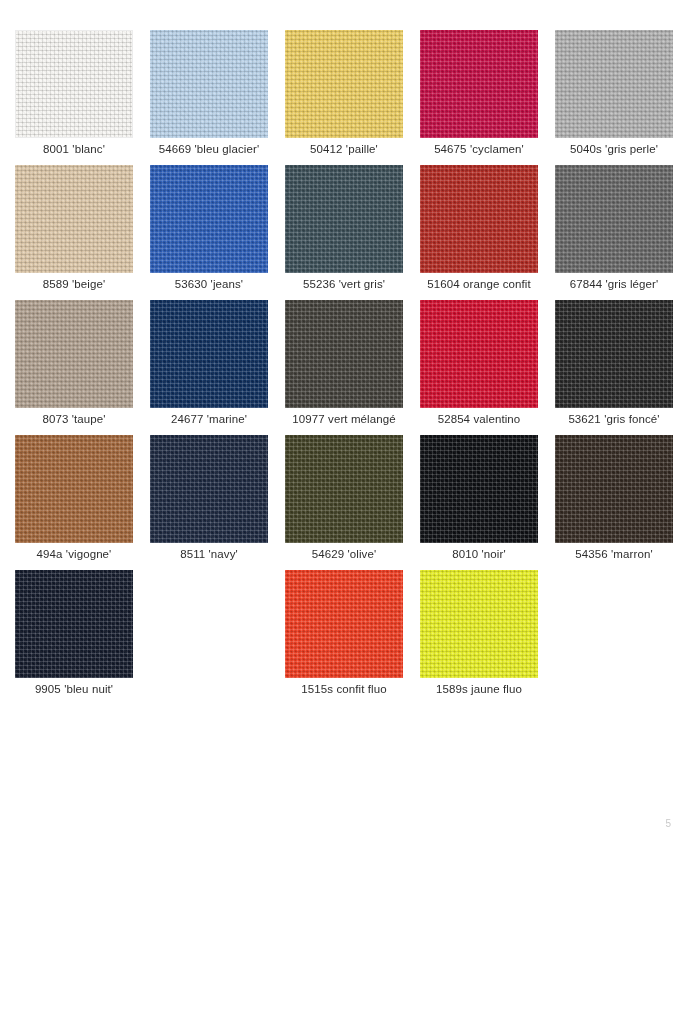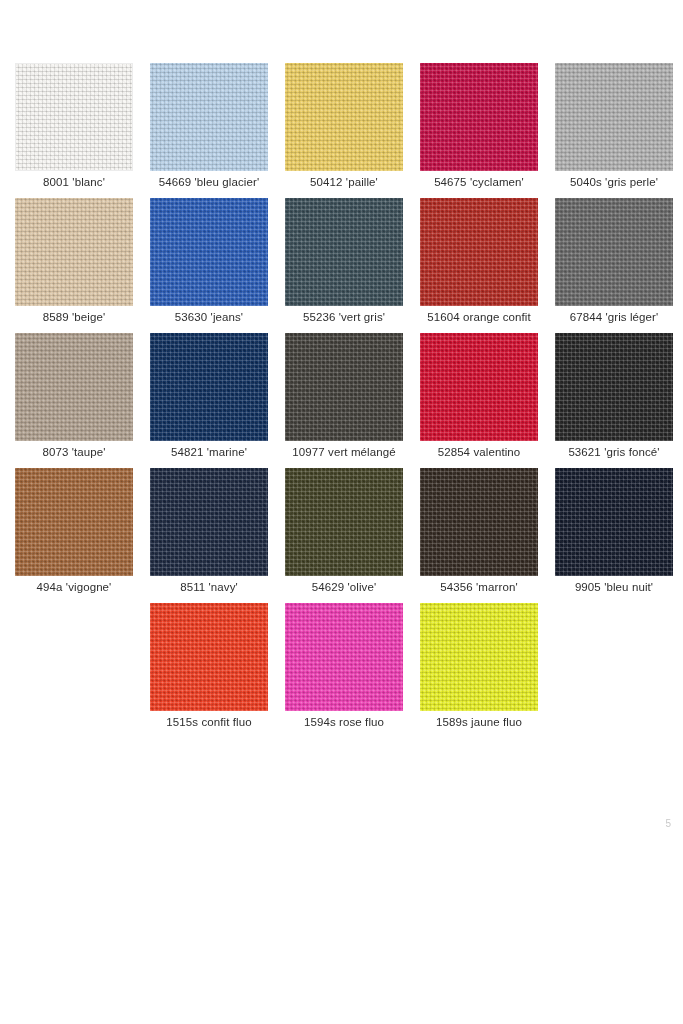--- a/index.html
+++ b/index.html
@@ -32,21 +32,20 @@
     grid-template-columns: repeat(5, 118px);
     column-gap: 17px;
     row-gap: 0px;
     grid-auto-rows: 135px;
   }
 
   .swatch-cell {
     width: 118px;
     height: 135px;
     position: relative;
-    margin-top: 33px;
   }
 
   .swatch-chip {
     width: 118px;
     height: 108px;
     position: relative;
     overflow: hidden;
     box-sizing: border-box;
   }
 
@@ -162,21 +161,21 @@
       <div class="swatch-cell">
         <div class="swatch-chip" style="background: rgb(103, 103, 103);"></div>
         <div class="swatch-label">67844 'gris léger'</div>
       </div>
       <div class="swatch-cell">
         <div class="swatch-chip" style="background: rgb(176, 160, 143);"></div>
         <div class="swatch-label">8073 'taupe'</div>
       </div>
       <div class="swatch-cell">
         <div class="swatch-chip" style="background: rgb(14, 47, 94);"></div>
-        <div class="swatch-label">54821 'marine'</div>
+        <div class="swatch-label">24677 'marine'</div>
       </div>
       <div class="swatch-cell">
         <div class="swatch-chip" style="background: rgb(66, 64, 58);"></div>
         <div class="swatch-label">10977 vert mélangé</div>
       </div>
       <div class="swatch-cell">
         <div class="swatch-chip" style="background: rgb(211, 13, 46);"></div>
         <div class="swatch-label">52854 valentino</div>
       </div>
       <div class="swatch-cell">
@@ -189,37 +188,37 @@
       </div>
       <div class="swatch-cell">
         <div class="swatch-chip" style="background: rgb(28, 40, 64);"></div>
         <div class="swatch-label">8511 'navy'</div>
       </div>
       <div class="swatch-cell">
         <div class="swatch-chip" style="background: rgb(66, 66, 37);"></div>
         <div class="swatch-label">54629 'olive'</div>
       </div>
       <div class="swatch-cell">
+        <div class="swatch-chip" style="background: rgb(13, 15, 19);"></div>
+        <div class="swatch-label">8010 'noir'</div>
+      </div>
+      <div class="swatch-cell">
         <div class="swatch-chip" style="background: rgb(52, 42, 34);"></div>
         <div class="swatch-label">54356 'marron'</div>
       </div>
       <div class="swatch-cell">
         <div class="swatch-chip" style="background: rgb(20, 27, 44);"></div>
         <div class="swatch-label">9905 'bleu nuit'</div>
       </div>
       <div class="swatch-cell"></div>
       <div class="swatch-cell">
         <div class="swatch-chip" style="background: rgb(240, 60, 32);"></div>
         <div class="swatch-label">1515s confit fluo</div>
       </div>
       <div class="swatch-cell">
-        <div class="swatch-chip" style="background: rgb(240, 60, 180);"></div>
-        <div class="swatch-label">1594s rose fluo</div>
-      </div>
-      <div class="swatch-cell">
         <div class="swatch-chip" style="background: rgb(232, 240, 36);"></div>
         <div class="swatch-label">1589s jaune fluo</div>
       </div>
       <div class="swatch-cell"></div>
     </div>
 
   <div id="page-number">5</div>
 
 </div>
 

